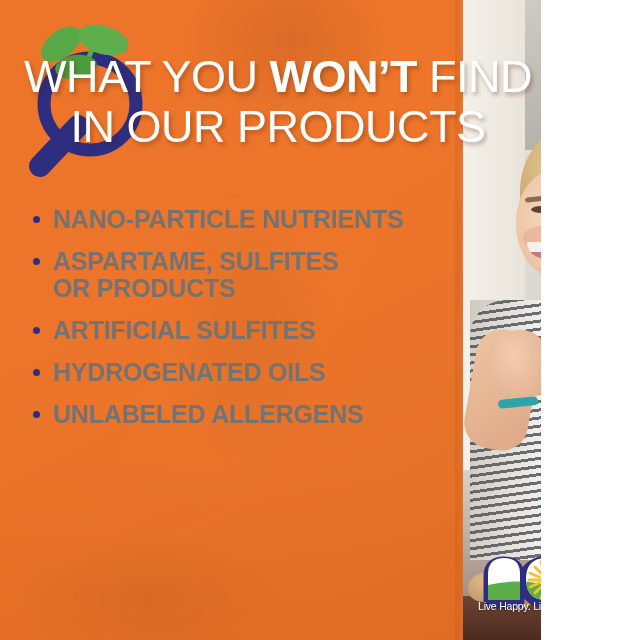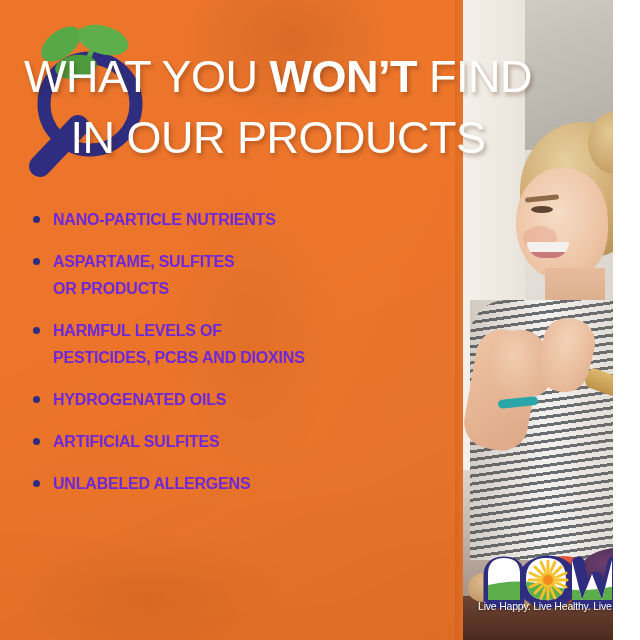--- a/index.html
+++ b/index.html
@@ -1,20 +1,20 @@
 <!DOCTYPE html>
 <html><head>
 <meta charset="utf-8">
 <style>
   html,body{margin:0;padding:0;background:#fff;}
   body{font-family:"Liberation Sans", sans-serif;}
 
   #poster{
     position:relative;
-    width:613px;height:640px;
+    width:541px;height:640px;
     overflow:hidden;
     background:#efefe9;
   }
 
   
   .photo{
     position:absolute;inset:0;
     background:
       
       linear-gradient(to bottom, rgba(255,255,255,0) 72%, rgba(92,52,40,.55) 100%),
@@ -114,34 +114,34 @@
     text-align:center;
     color:#ffffff;
     font-size:45px;
     line-height:50px;
     letter-spacing:-.5px;
     font-weight:400;
     text-shadow:2px 3px 4px rgba(80,35,12,.35);
     white-space:nowrap;
   }
   .headline .l1{display:block;}
-  .headline .l2{display:block;margin-top:11px;}
+  .headline .l2{display:block;}
   .headline b{font-weight:700;}
 
   
   .bullets{
     position:absolute;left:28px;top:206px;width:430px;
     list-style:none;margin:0;padding:0;
   }
   .bullet{
     position:relative;
     padding-left:25px;
     margin-bottom:15px;
-    color:#6d28d9;
-    font-size:16px;
+    color:#737373;
+    font-size:25px;
     line-height:27px;
     font-weight:700;
     letter-spacing:-.2px;
   }
   .bullet:before{
     content:"";
     position:absolute;left:5px;top:10px;
     width:7px;height:7px;border-radius:50%;
     background:#2e2d80;
   }
@@ -225,28 +225,24 @@
 
   <ul class="bullets">
     <li class="bullet">
       <span>NANO-PARTICLE NUTRIENTS</span>
     </li>
     <li class="bullet">
       <span>ASPARTAME, SULFITES</span>
       <span class="l2">OR PRODUCTS</span>
     </li>
     <li class="bullet">
-      <span>HARMFUL LEVELS OF</span>
-      <span class="l2">PESTICIDES, PCBS AND DIOXINS</span>
+      <span>ARTIFICIAL SULFITES</span>
     </li>
     <li class="bullet">
       <span>HYDROGENATED OILS</span>
-    </li>
-    <li class="bullet">
-      <span>ARTIFICIAL SULFITES</span>
     </li>
     <li class="bullet">
       <span>UNLABELED ALLERGENS</span>
     </li>
   </ul>
 
   <div class="logo-wrap">
     <svg width="150" height="72" viewBox="0 0 150 72">
       <defs>
         <clipPath id="wordClip">

